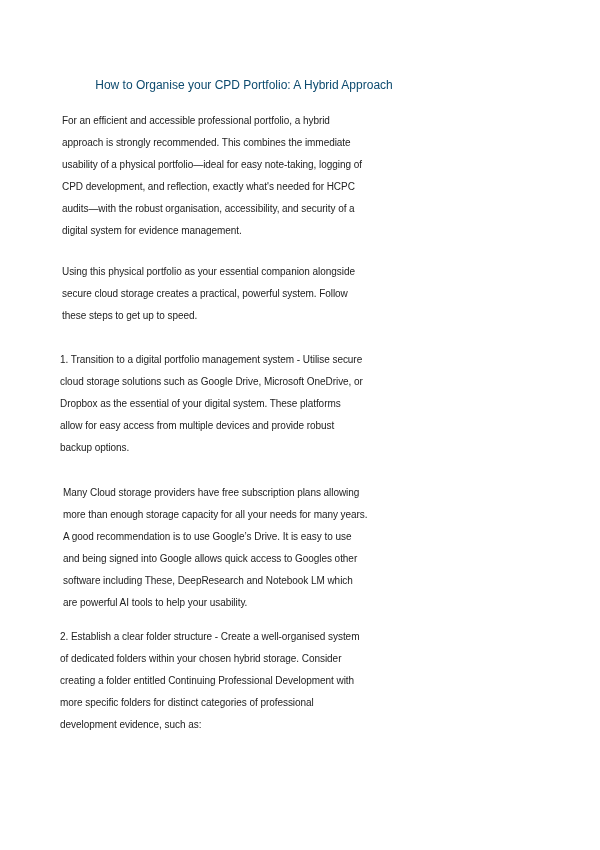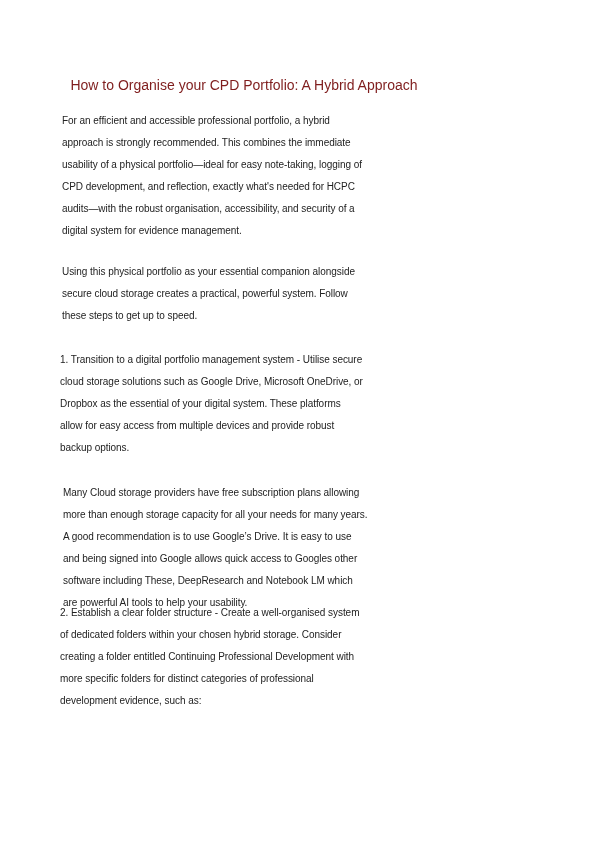--- a/index.html
+++ b/index.html
@@ -21,23 +21,23 @@
       width: 600px;
       height: 850px;
       background: #ffffff;
     }
     .title {
       position: absolute;
       left: 0;
       width: 488px;
       top: 74px;
       text-align: center;
-      font-size: 14px;
+      font-size: 12px;
       line-height: 22px;
-      color: #7f1d1d;
+      color: #0c4a6e;
       letter-spacing: 0;
       margin: 0;
       font-weight: normal;
     }
     .para {
       position: absolute;
       left: 58px;
       width: 500px;
       margin: 4px;
       font-size: 10px;
@@ -46,21 +46,21 @@
       letter-spacing: -0.05px;
     }
     .line {
       display: block;
       white-space: nowrap;
     }
     #p1 { top: 106px; }
     #p2 { top: 257px; }
     #p3 { top: 345px; left: 56px; }
     #p4 { top: 478px; left: 59px; }
-    #p5 { top: 598px; left: 56px; }
+    #p5 { top: 622px; left: 56px; }
   </style>
 </head>
 <body>
 
 <div class="page">
 
   <h1 class="title">How to Organise your CPD Portfolio: A Hybrid Approach</h1>
 
   <p class="para" id="p1">
     <span class="line">For an efficient and accessible professional portfolio, a hybrid</span>

